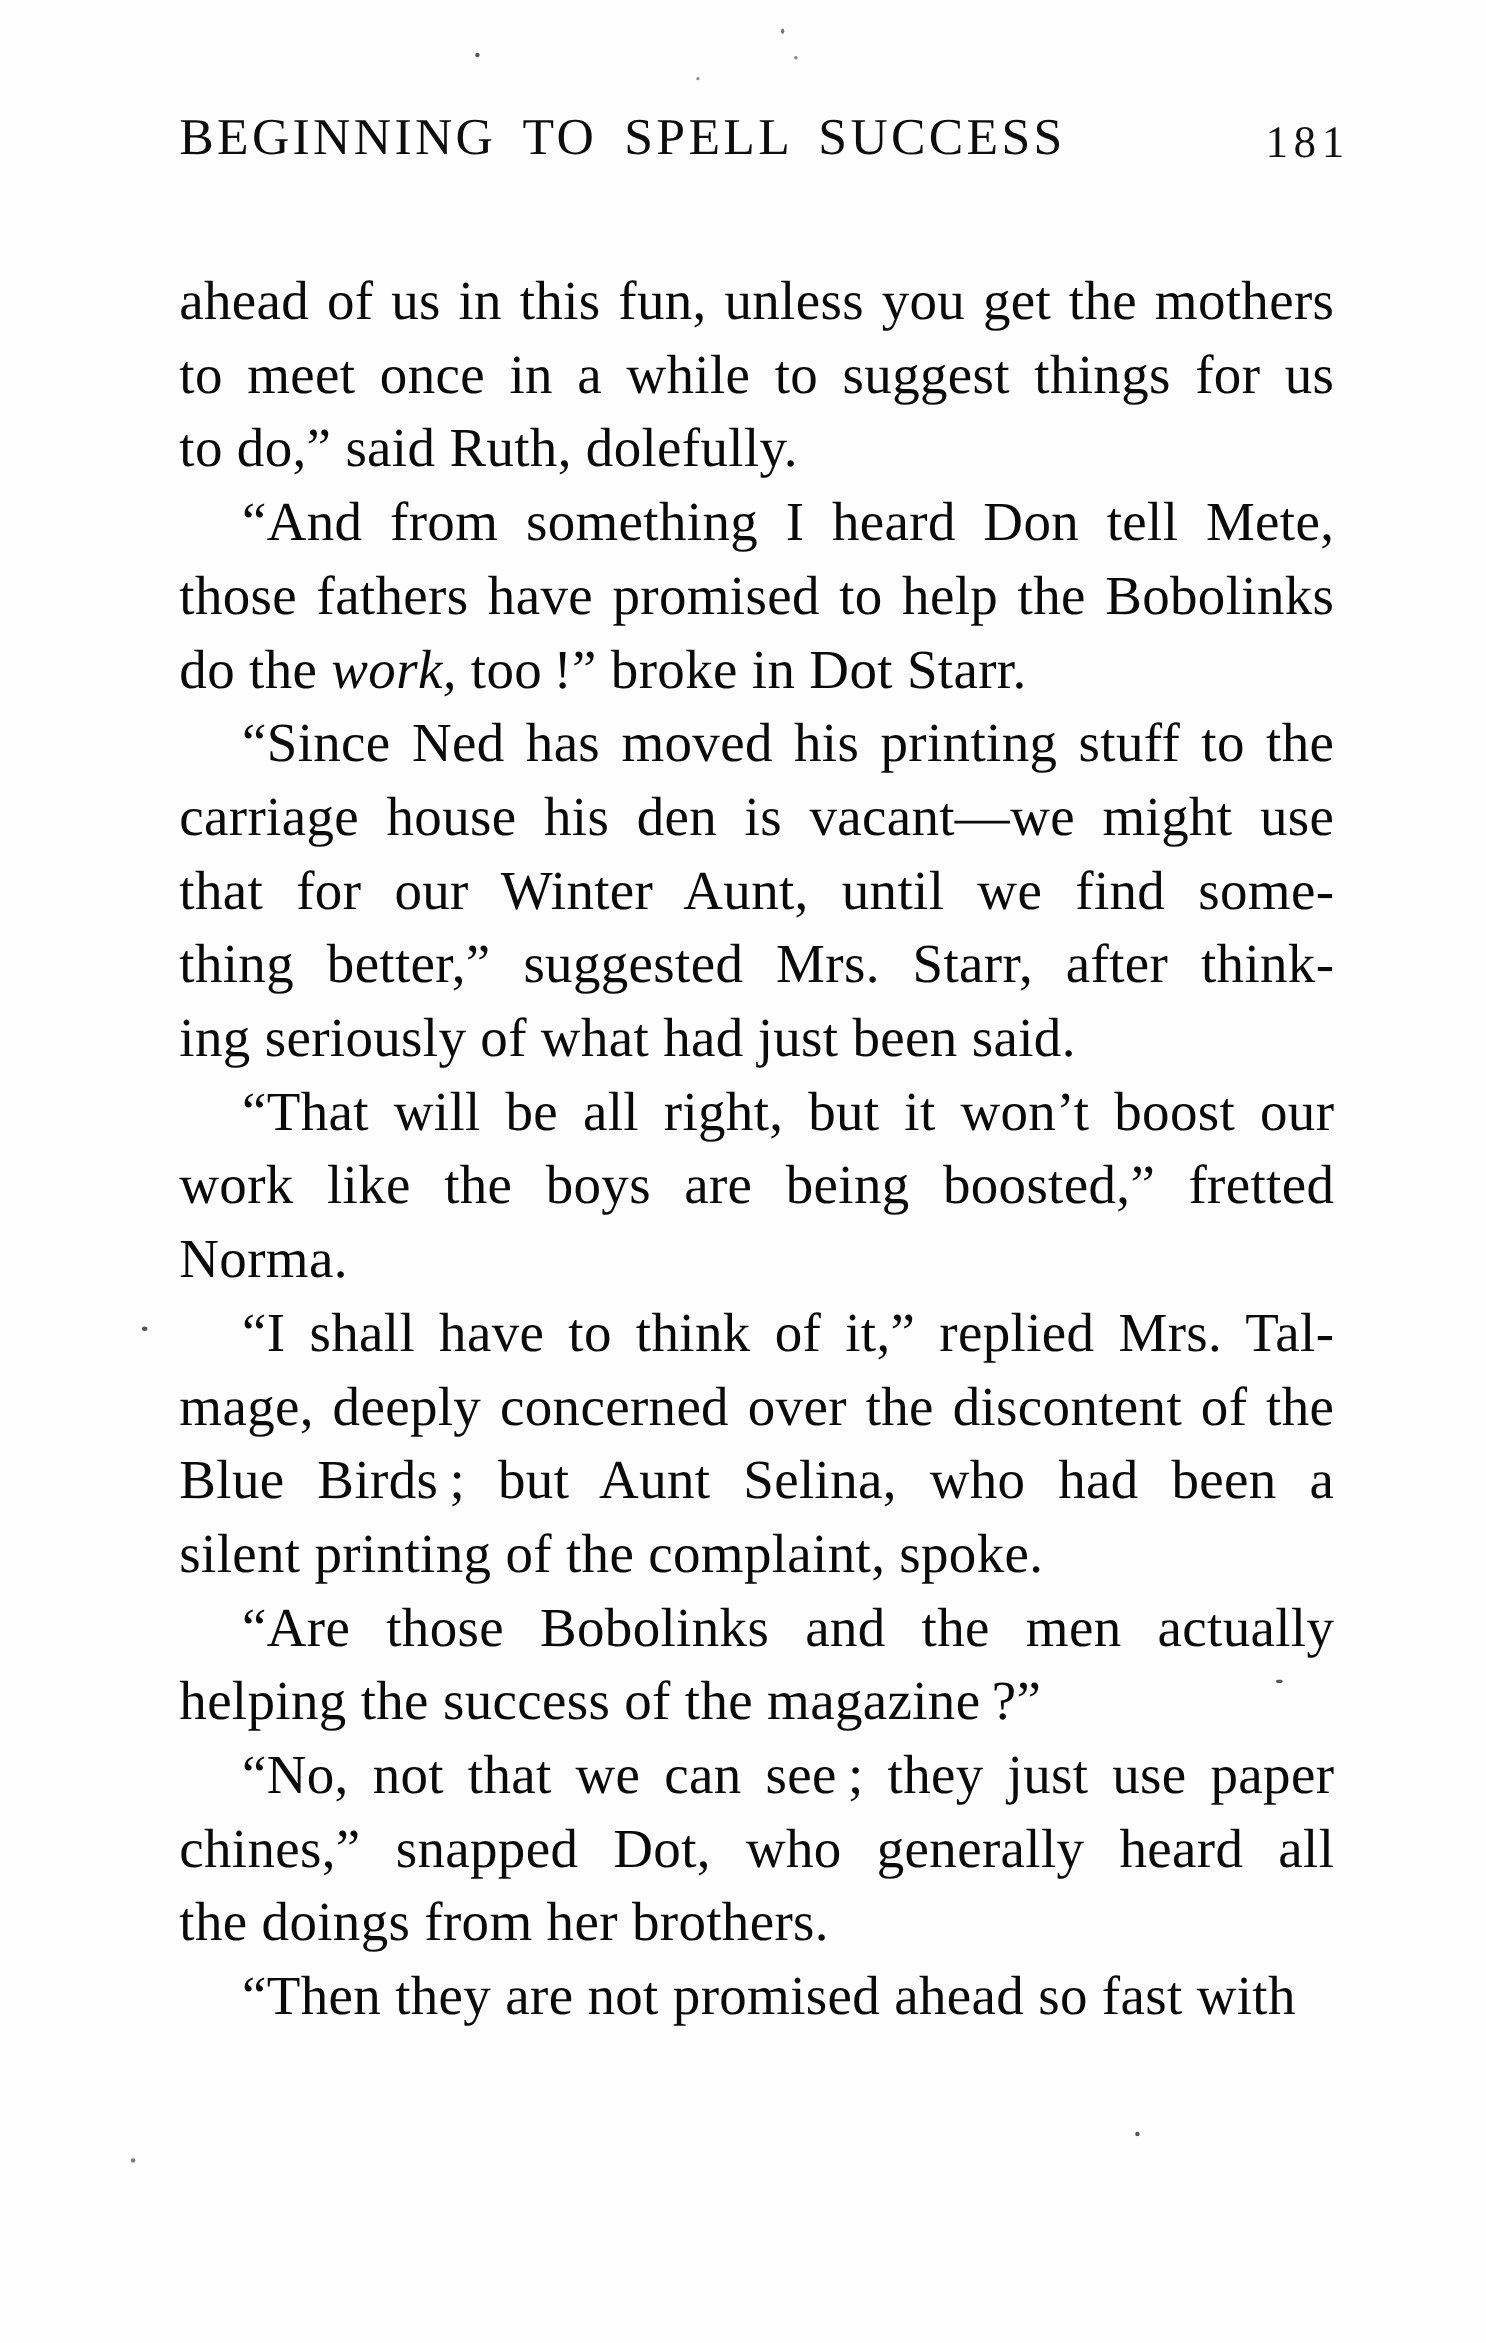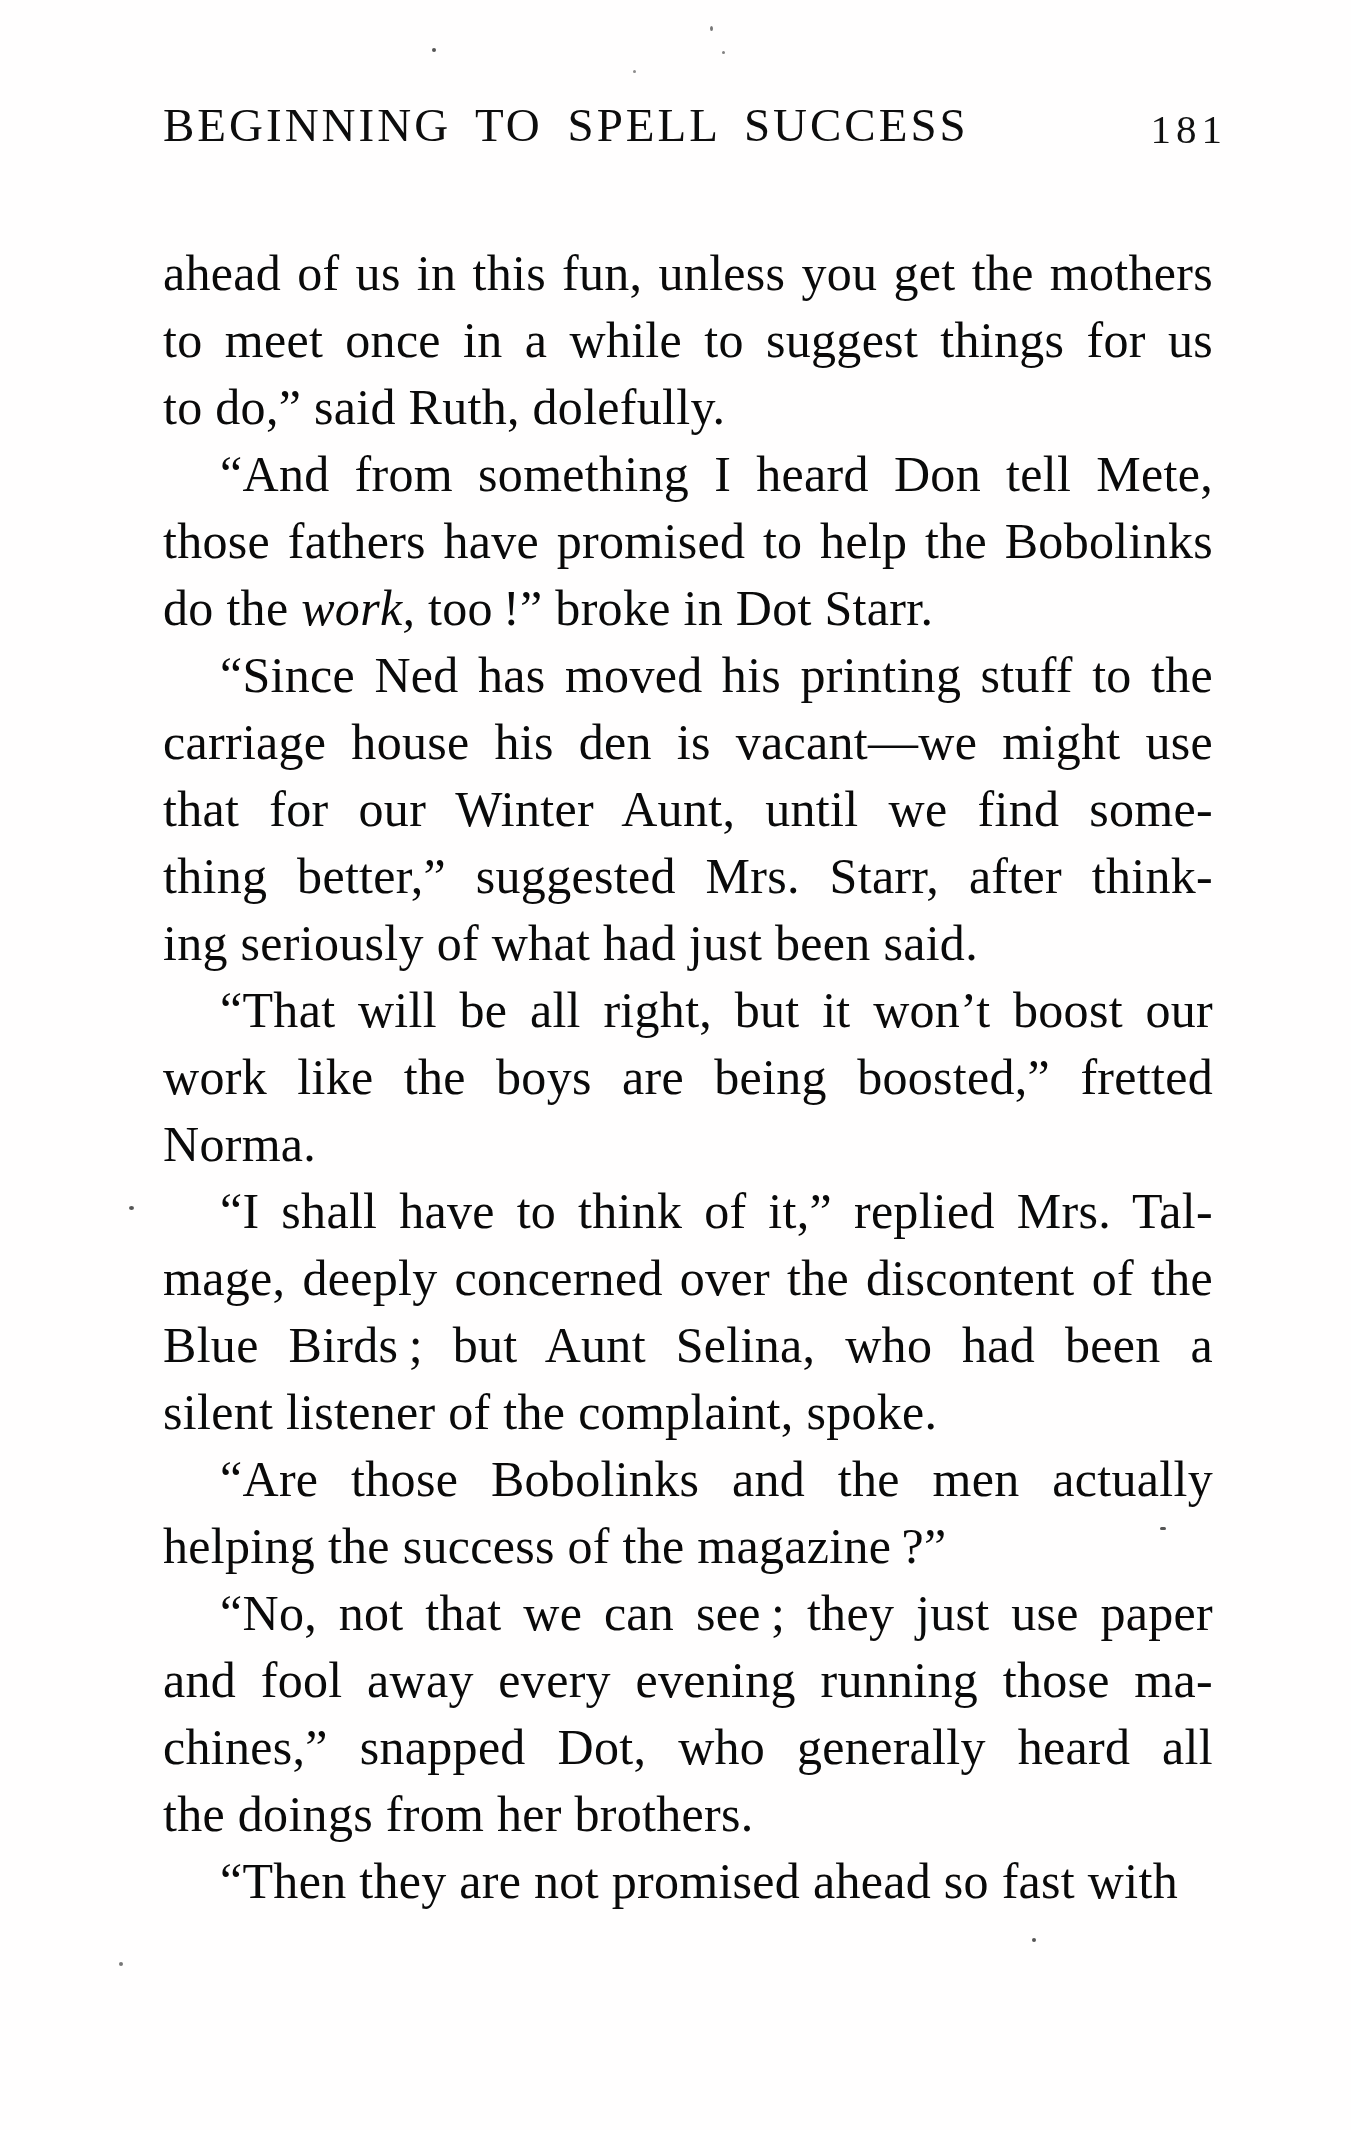--- a/index.html
+++ b/index.html
@@ -112,29 +112,28 @@
       </div>
       <div class="paragraph">
         <div class="line indent">“That will be all right, but it won’t boost our</div>
         <div class="line">work like the boys are being boosted,” fretted</div>
         <div class="line last">Norma.</div>
       </div>
       <div class="paragraph">
         <div class="line indent">“I shall have to think of it,” replied Mrs. Tal-</div>
         <div class="line">mage, deeply concerned over the discontent of the</div>
         <div class="line">Blue Birds ; but Aunt Selina, who had been a</div>
-        <div class="line last">silent listener of the complaint, spoke.</div>
+        <div class="line last">silent printing of the complaint, spoke.</div>
       </div>
       <div class="paragraph">
         <div class="line indent">“Are those Bobolinks and the men actually</div>
         <div class="line last">helping the success of the magazine ?”</div>
       </div>
       <div class="paragraph">
         <div class="line indent">“No, not that we can see ; they just use paper</div>
-        <div class="line">and fool away every evening running those ma-</div>
         <div class="line">chines,” snapped Dot, who generally heard all</div>
         <div class="line last">the doings from her brothers.</div>
       </div>
       <div class="paragraph">
         <div class="line indent last">“Then they are not promised ahead so fast with</div>
       </div>
     </main>
 
   <div class="speck" style="left:432px; top:48px;  width:4px; height:4px;"></div>
   <div class="speck" style="left:710px; top:26px;  width:3px; height:5px; opacity:.6;"></div>

